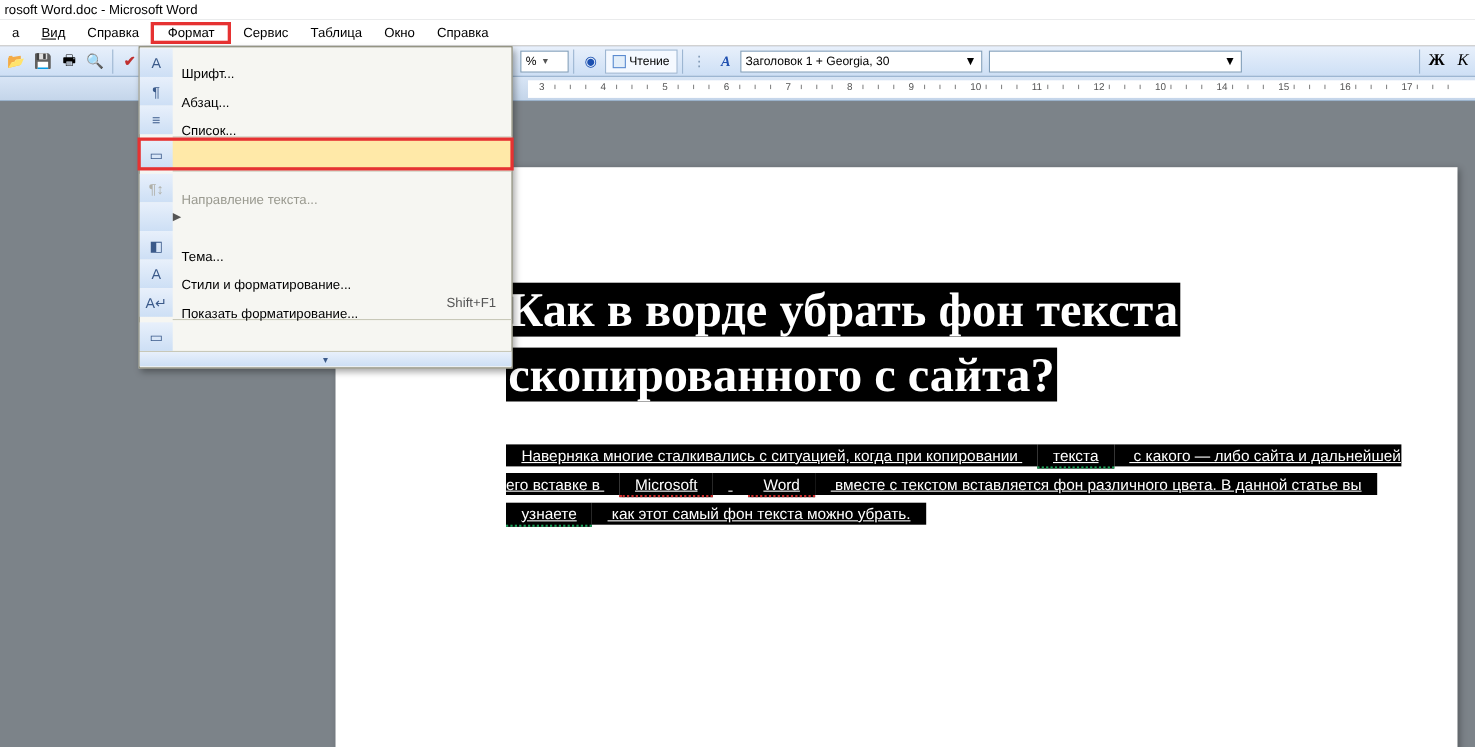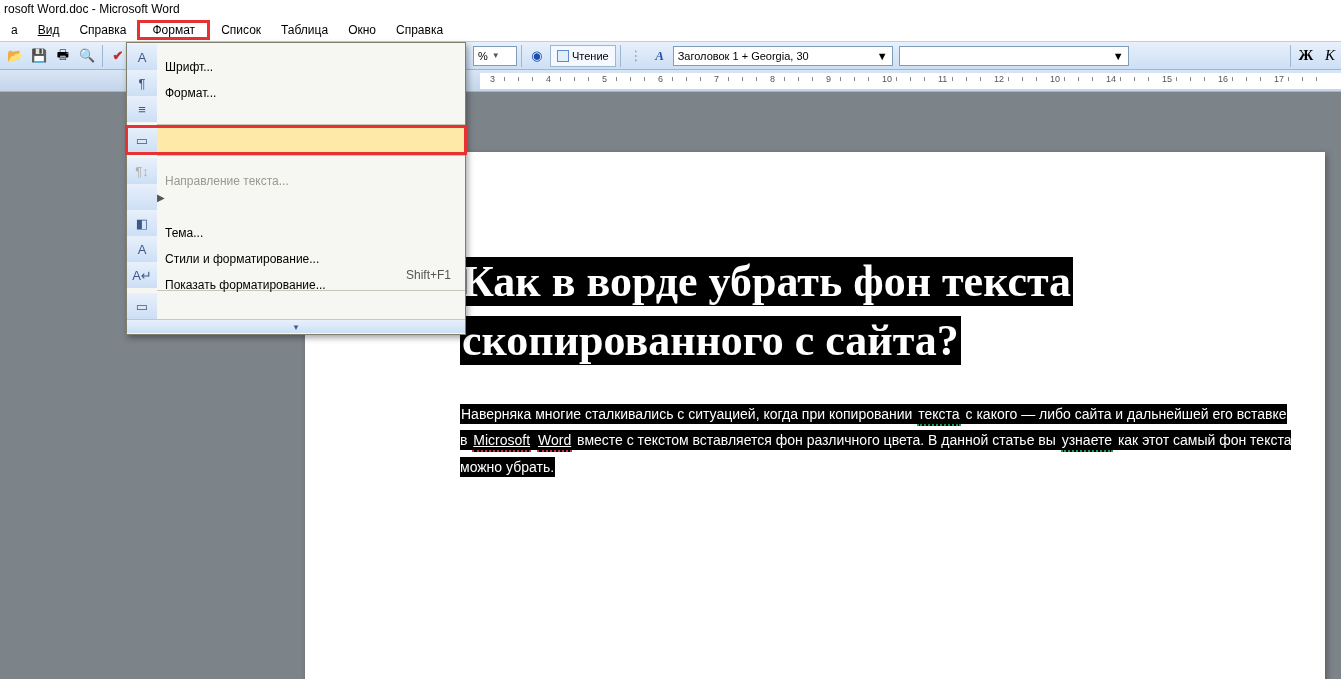--- a/index.html
+++ b/index.html
@@ -134,21 +134,22 @@
   }
   .heading-wrap { line-height:1.45; max-width:720px; }
   .doc-body {
     margin-top:30px;
     font-size:14px;
     line-height:1.9;
     color:#fff;
   }
   .doc-body span.hl {
     background:#000;
-    padding:2px 1px;
+    padding:2px 14px;
+    text-decoration:underline;
   }
   .wavy { border-bottom:2px dotted #1ea05a; }
   .wavy-red { border-bottom:2px dotted #d03030; }
   .uline { text-decoration: underline; }
   
   .dropdown {
     position:absolute;
     left:126px; top:42px;
     width:340px;
     background:#F6F6F2;
@@ -201,21 +202,21 @@
   <span>rosoft Word.doc - Microsoft Word</span>
 </div>
 
 <div class="menubar">
   <div class="menu-item"><span>а</span></div>
   <div class="menu-item"><span class="ul">Вид</span></div>
   <div class="menu-item"><span>Справка</span></div>
   <div class="menu-item active-box">
     <span class="highlight-inner" style="padding:2px 6px;">Формат</span>
   </div>
-  <div class="menu-item"><span>Список</span></div>
+  <div class="menu-item"><span>Сервис</span></div>
   <div class="menu-item"><span>Таблица</span></div>
   <div class="menu-item"><span>Окно</span></div>
   <div class="menu-item"><span>Справка</span></div>
 </div>
 
 <div class="toolbar">
   <div class="tb-btn">📂</div>
   <div class="tb-btn">💾</div>
   <div class="tb-btn">🖶</div>
   <div class="tb-btn">🔍</div>
@@ -316,24 +317,25 @@
     </div>
 </div>
 
 <div class="dropdown" id="dropdown">
     <div class="dd-row">
       <div class="dd-icon">A</div>
       <div class="dd-label">Шрифт...</div>
     </div>
     <div class="dd-row">
       <div class="dd-icon">¶</div>
-      <div class="dd-label">Формат...</div>
+      <div class="dd-label">Абзац...</div>
     </div>
     <div class="dd-row">
       <div class="dd-icon">≡</div>
+      <div class="dd-label">Список...</div>
     </div>
     <div class="dd-sep"></div>
     <div class="dd-row highlighted highlighted-box">
       <div class="dd-icon">▭</div>
     </div>
     <div class="dd-sep"></div>
     <div class="dd-row disabled">
       <div class="dd-icon">¶↕</div>
       <div class="dd-label">Направление текста...</div>
     </div>

